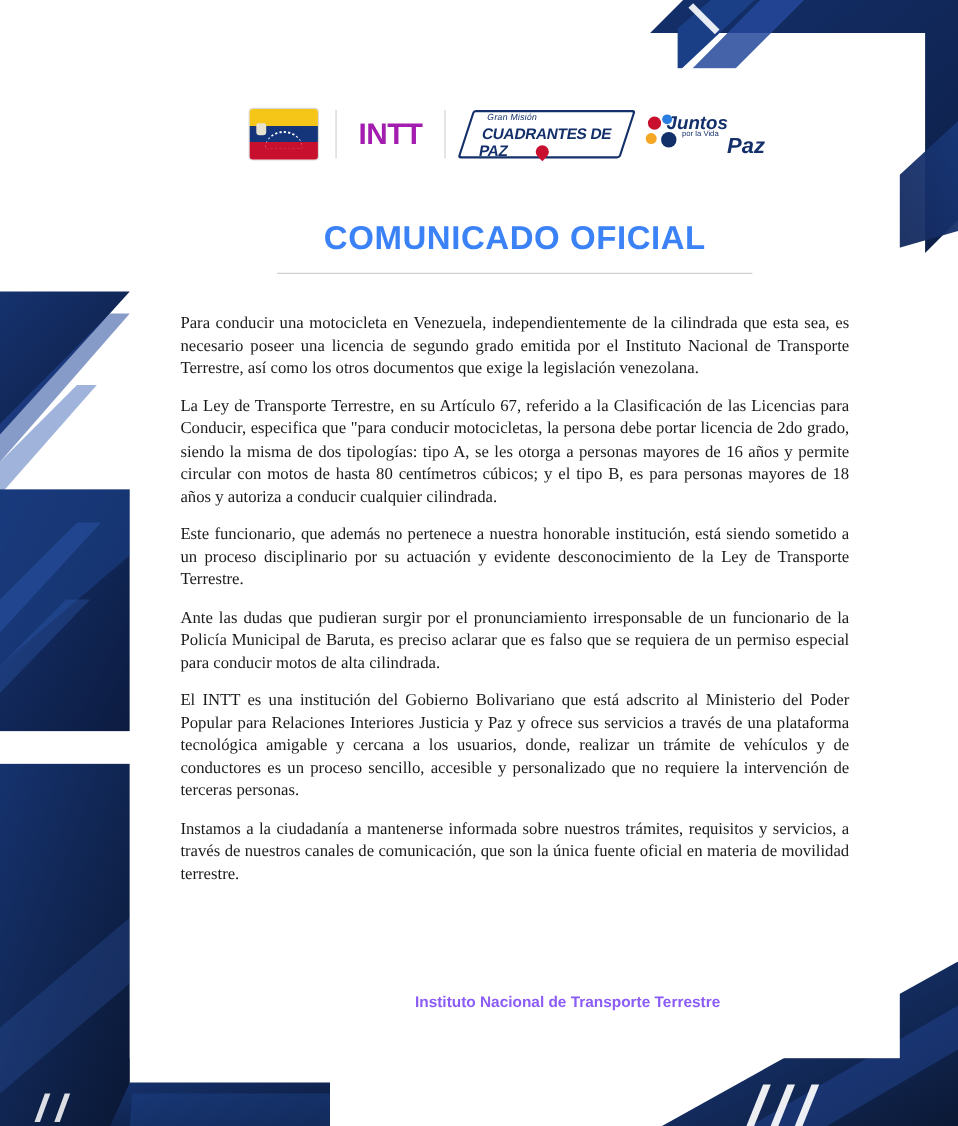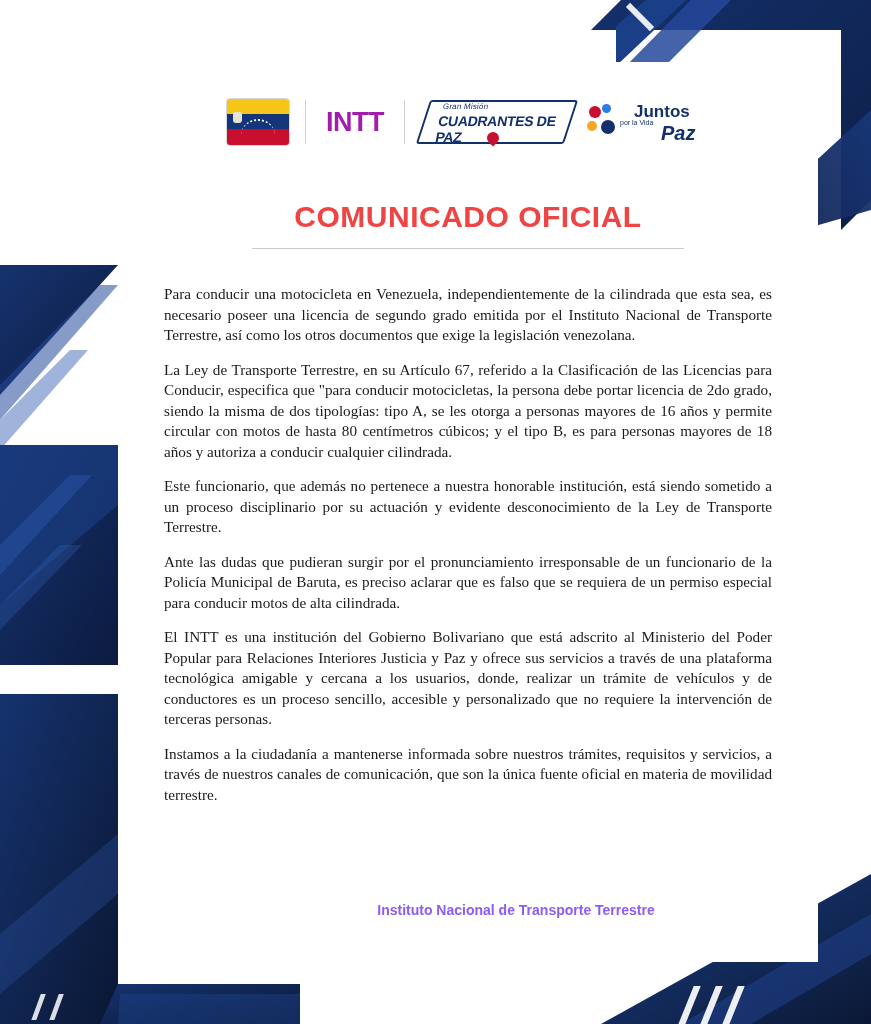--- a/index.html
+++ b/index.html
@@ -187,24 +187,25 @@
     position: absolute;
     display: block;
     border-radius: 50%;
   }
   .logo-juntos .d1 { left: 2px;  top: 2px;  width: 12px; height: 12px; background: #c8102e; }
   .logo-juntos .d2 { left: 15px; top: 0px;  width: 9px;  height: 9px;  background: #2a7de1; }
   .logo-juntos .d3 { left: 0px;  top: 17px; width: 10px; height: 10px; background: #f5a623; }
   .logo-juntos .d4 { left: 14px; top: 16px; width: 14px; height: 14px; background: #14306b; }
   .logo-juntos .j1 {
     position: absolute;
-    left: 47px;
+    left: 19px;
     top: 8px;
     font-size: 17px;
     font-weight: bold;
+    font-style: italic;
   }
   .logo-juntos .j2 {
     position: absolute;
     left: 33px;
     top: 25px;
     font-size: 7px;
     line-height: 8px;
   }
   .logo-juntos .j3 {
     position: absolute;
@@ -221,21 +222,21 @@
     left: 0;
     top: 138px;
     width: 700px;
     text-align: center;
   }
   .title {
     font-family: "Liberation Sans", sans-serif;
     font-size: 30px;
     font-weight: bold;
     letter-spacing: .5px;
-    color: #ef4444;
+    color: #3b82f6;
   }
   .title-rule {
     width: 432px;
     height: 1px;
     background: #c9c9c9;
     margin: 14px auto 0;
   }
 
   
   .body {

